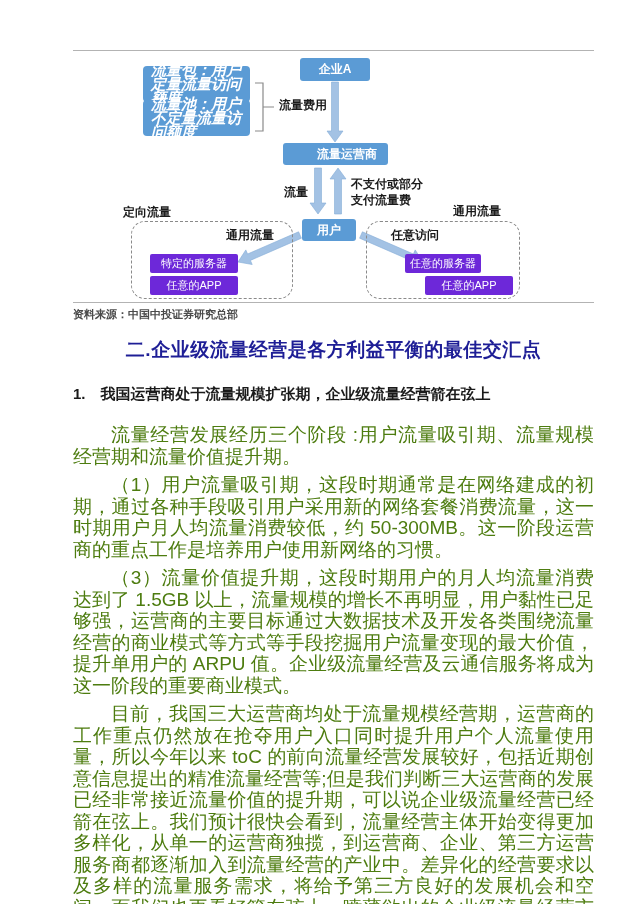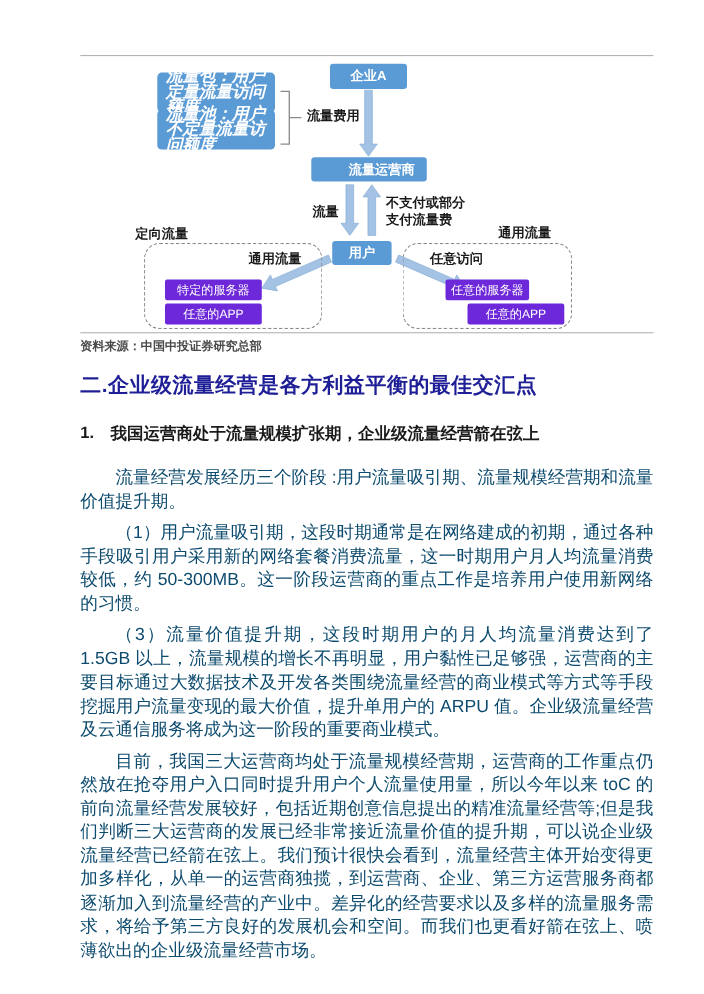--- a/index.html
+++ b/index.html
@@ -25,28 +25,28 @@
     position:absolute;background:#6d28d9;color:#fff;font-weight:normal;font-size:11px;
     display:flex;align-items:center;justify-content:center;border-radius:2px;
   }
   
   .dlabel{position:absolute;font-size:12px;font-weight:bold;color:#1a1a1a;white-space:pre-line;line-height:16px;}
   
   .dashedbox{position:absolute;border:1px dashed #8a8a8a;border-radius:14px;box-sizing:border-box;}
   .caption{position:absolute;left:60px;top:307px;font-size:11px;color:#4a4a4a;font-weight:bold;}
   .h2{
     position:absolute;left:60px;top:337px;width:521px;
-    font-size:19px;font-weight:bold;color:#1e1e96;letter-spacing:0.5px;
+    font-size:19px;font-weight:bold;color:#1e1e96;letter-spacing:0.5px;text-align:center;
   }
   .h3{position:absolute;left:60px;top:385px;width:521px;font-size:15px;font-weight:bold;color:#1a1a1a;display:flex;}
   .h3 .num{margin-right:15px;}
   .body-text{position:absolute;left:60px;top:424px;width:521px;}
   .body-text p{
-    margin:0 0 7px 0;font-size:16px;line-height:21.5px;text-align:justify;
-    text-indent:2em;color:#0c4a6e;
+    margin:0 0 7px 0;font-size:19px;line-height:21.5px;text-align:justify;
+    text-indent:2em;color:#4d7c0f;
   }
   svg{position:absolute;overflow:visible;}
 </style>
 </head>
 <body>
 
 <div class="page">
 
   <div class="rule" style="top:50px;"></div>
   <div class="rule" style="top:302px;"></div>

